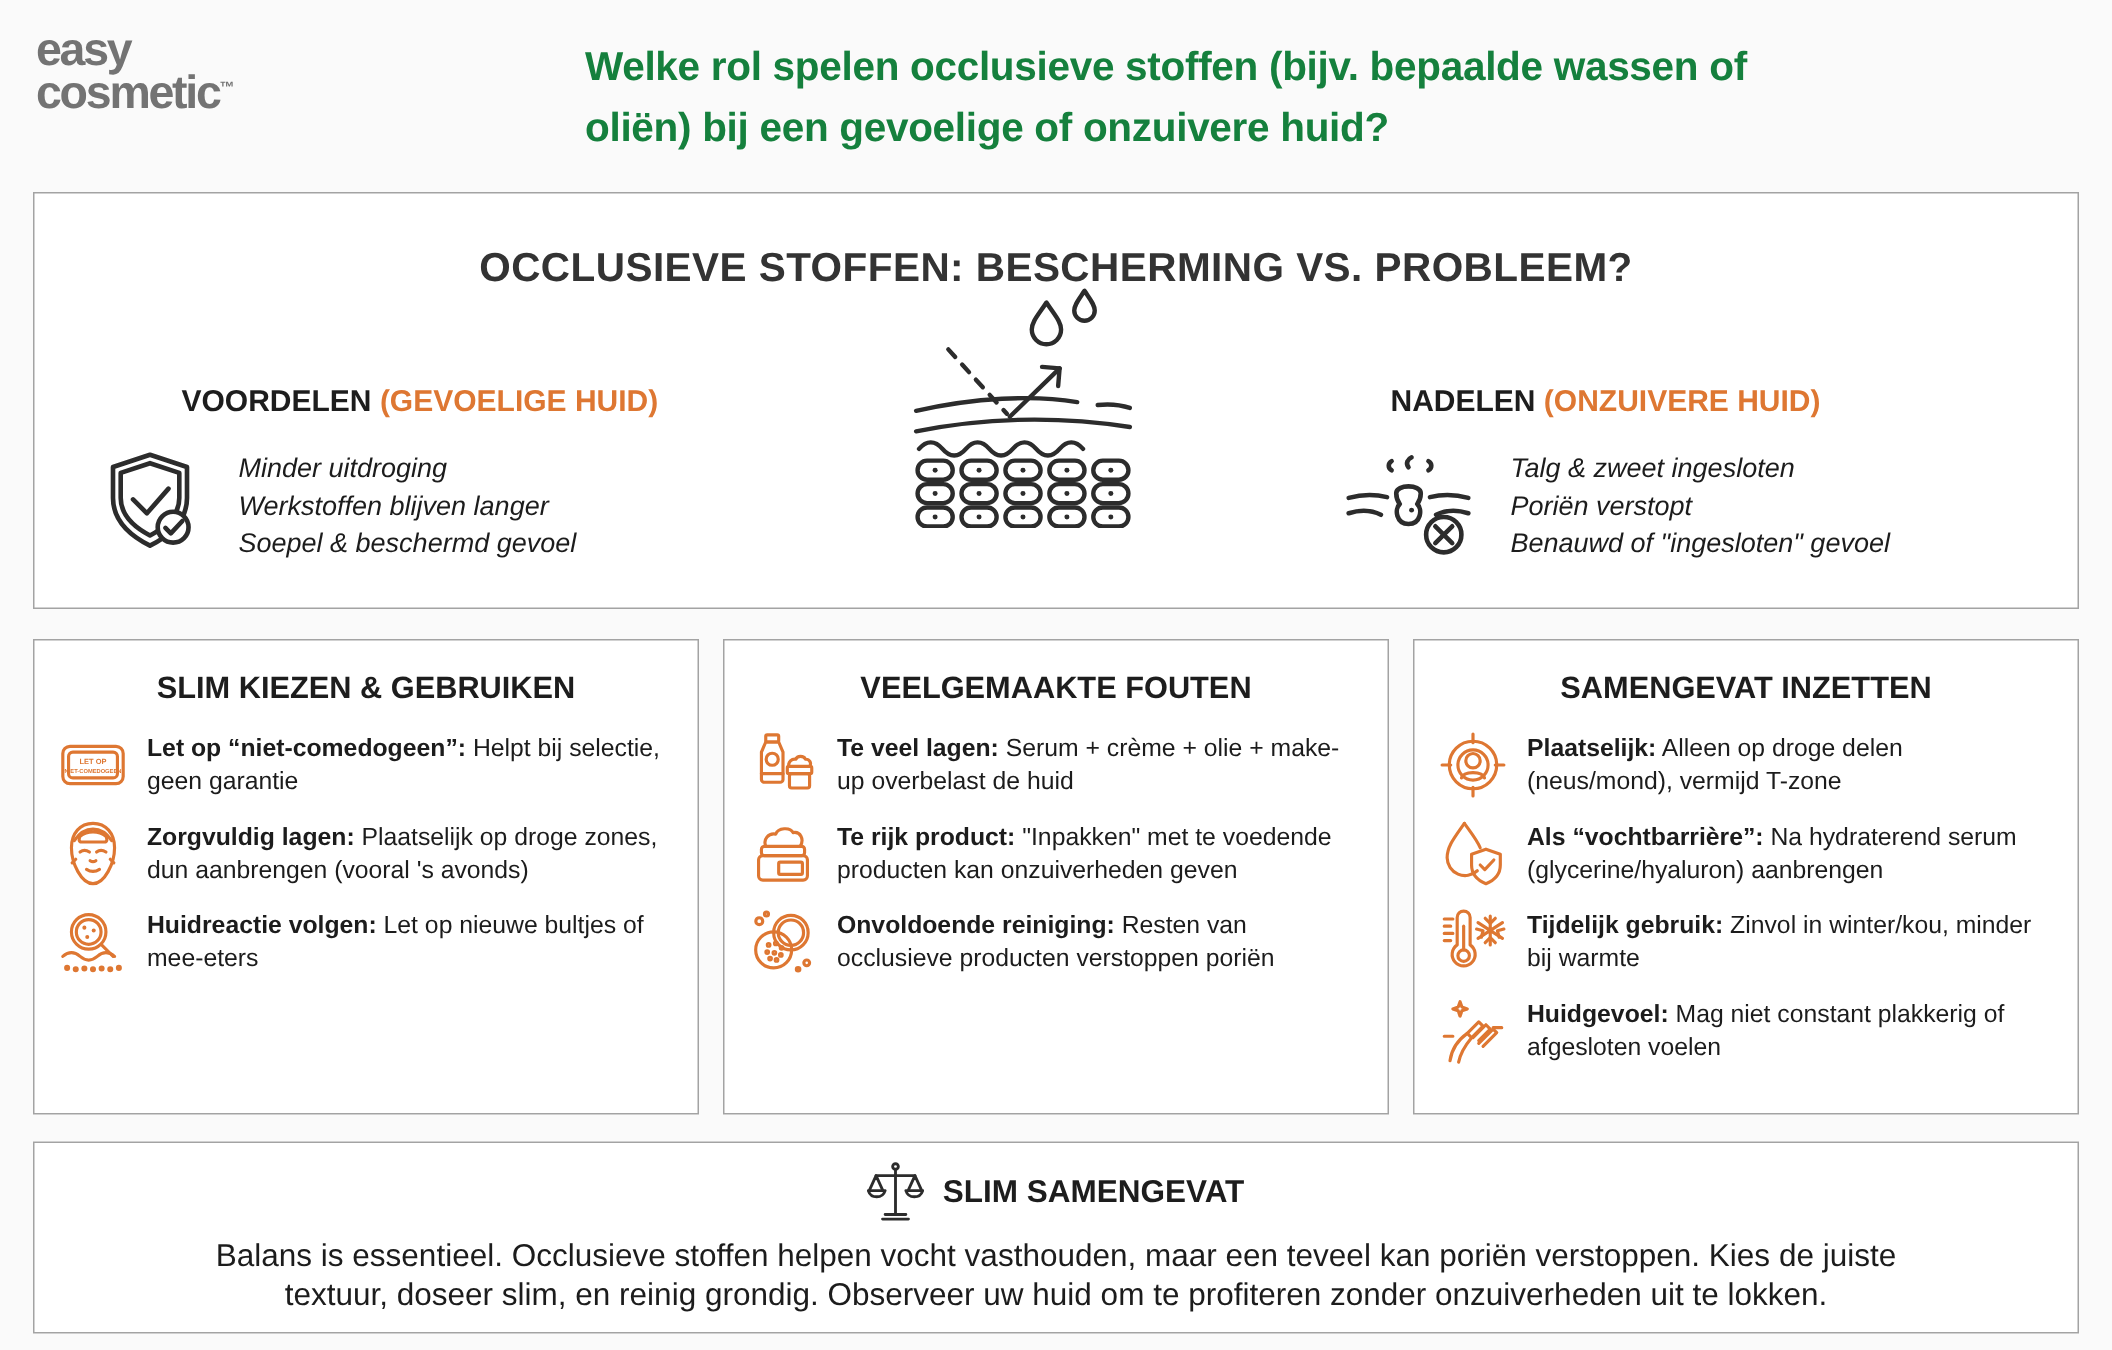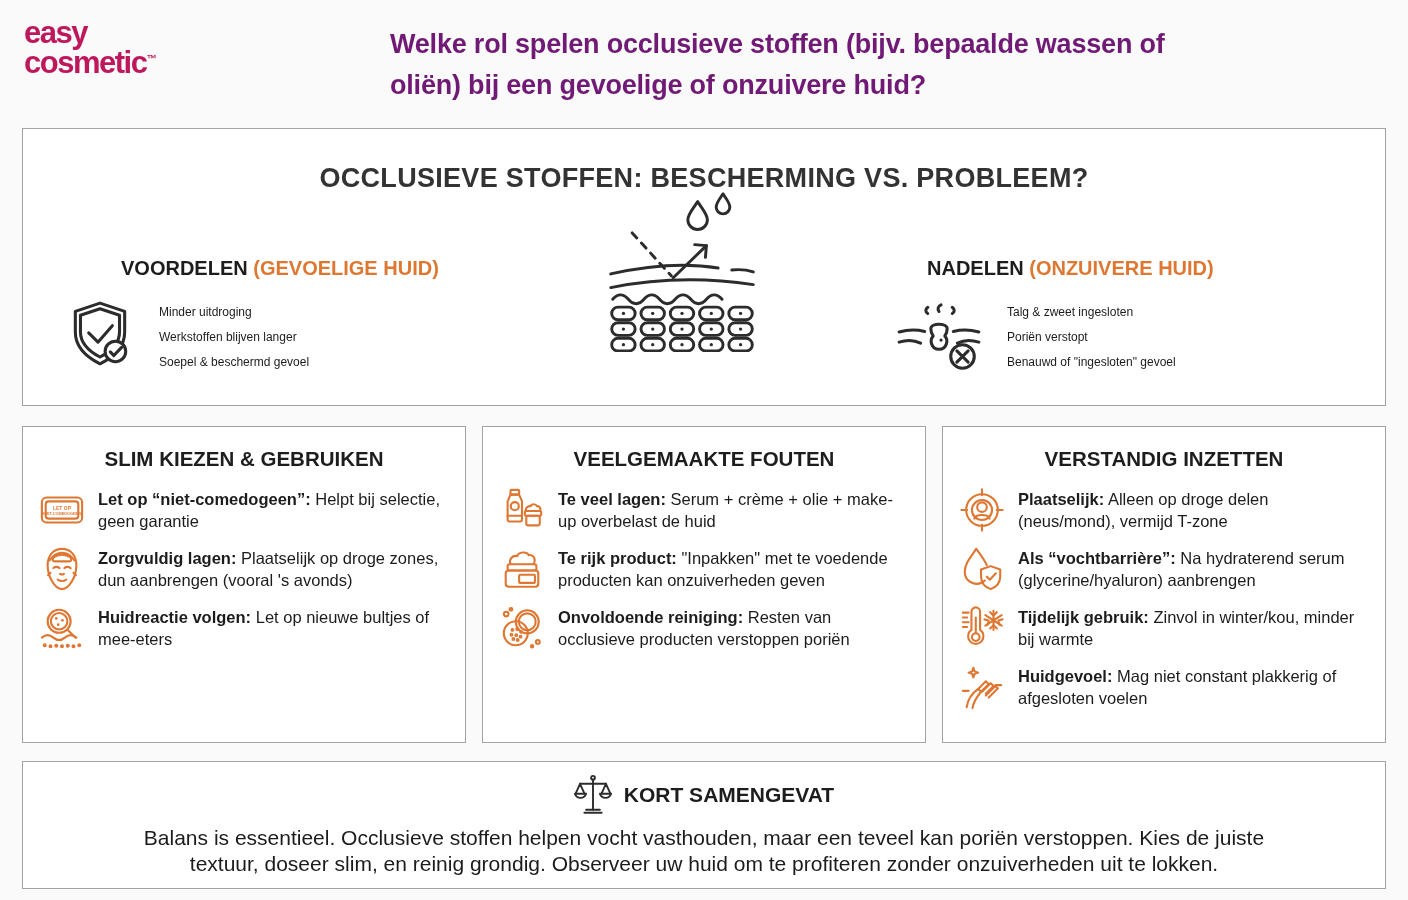--- a/index.html
+++ b/index.html
@@ -5,40 +5,40 @@
   html,body{margin:0;padding:0;}
   body{
     width:1408px;height:900px;overflow:hidden;
     background:#fafafa;color:#1c1c1c;
     font-family:"Liberation Sans","DejaVu Sans",sans-serif;
     position:relative;
   }
   
   .header{position:relative;height:128px;}
   .logo{position:absolute;left:24px;top:20px;font-weight:bold;
-        font-size:31px;line-height:26px;letter-spacing:-1.5px;color:#be185d;}
+        font-size:31px;line-height:26px;letter-spacing:-1.5px;color:#737373;}
   .logo .tm{font-size:10px;vertical-align:super;letter-spacing:0;}
   .qtitle{position:absolute;left:390px;top:24px;width:960px;
-          font-size:27px;font-weight:bold;line-height:41px;color:#701a75;letter-spacing:-0.2px;}
+          font-size:27px;font-weight:bold;line-height:41px;color:#15803d;letter-spacing:-0.2px;}
   
   .panel{margin:0 22px;background:#ffffff;border:1.5px solid #a3a3a3;box-sizing:border-box;}
   
   .hero-box{height:278px;padding:18px 40px 0;}
   .hero-title{text-align:center;font-size:27px;font-weight:bold;color:#333;
               letter-spacing:0.3px;margin-top:16px;}
   .hero-row{display:flex;justify-content:space-between;margin-top:28px;}
   .hero-side{width:408px;}
   .hero-side.right{width:452px;}
   .side-head{font-size:20px;font-weight:bold;color:#1d1d1d;margin-top:35px;}
   .hero-side.left .side-head{margin-left:58px;}
   .hero-side.right .side-head{margin-left:34px;}
   .side-head .sub{color:#DE7732;}
   .side-content{display:flex;align-items:flex-start;gap:22px;margin-top:18px;}
   .hero-side.right .side-content{}
-  .side-lines{font-size:12px;line-height:25px;padding-top:2px;}
+  .side-lines{font-size:18px;line-height:25px;padding-top:2px;font-style:italic;}
   .hero-center{margin-top:-34px;}
   
   .cols{display:flex;gap:16px;margin:20px 22px 0;height:317px;}
   .col{flex:1;background:#fff;border:1.5px solid #a3a3a3;box-sizing:border-box;
        padding:16px 16px 10px;}
   .col-title{text-align:center;font-size:20.5px;font-weight:bold;margin:4px 0 16px;color:#1d1d1d;}
   .item{display:flex;gap:13px;margin-bottom:13px;align-items:flex-start;}
   .item svg{flex:0 0 46px;}
   .item-text{font-size:16.5px;line-height:22px;padding-top:1px;}
   .b{font-weight:bold;}
@@ -278,21 +278,21 @@
         <circle cx="34.5" cy="43" r="1.2"></circle>
       </svg>
       <div class="item-text">
         <span class="b">Onvoldoende reiniging:</span>
         <span>Resten van occlusieve producten verstoppen poriën</span>
       </div>
     </div>
   </div>
 
   <div class="col">
-    <div class="col-title">VERSTANDIG INZETTEN</div>
+    <div class="col-title">SAMENGEVAT INZETTEN</div>
 
     <div class="item">
       <svg class="oicon" viewBox="0 0 48 48" width="46" height="46">
         <circle cx="24" cy="24" r="16.5"></circle>
         <circle cx="24" cy="24" r="10.5"></circle>
         <path d="M24 2.5v6M24 39.5v6M2.5 24h6M39.5 24h6"></path>
         <circle cx="24" cy="21" r="5"></circle>
         <path d="M16 33c1.5-5 14.5-5 16 0"></path>
       </svg>
       <div class="item-text">
@@ -351,16 +351,16 @@
   <div class="summary-head">
     <svg class="dicon d2" viewBox="0 0 44 48" width="38" height="42">
       <circle cx="22" cy="4" r="2.2"></circle>
       <path d="M22 6v35"></path>
       <path d="M7 11h30"></path>
       <path d="M7 11L2 22M7 11l5 11M37 11l-5 11M37 11l5 11"></path>
       <path d="M1 22.5a6.8 6.8 0 0 0 13 0z"></path>
       <path d="M30 22.5a6.8 6.8 0 0 0 13 0z"></path>
       <path d="M14 41h16M12 44.5h20"></path>
     </svg>
-    <span>KORT SAMENGEVAT</span>
+    <span>SLIM SAMENGEVAT</span>
   </div>
   <div class="summary-text">Balans is essentieel. Occlusieve stoffen helpen vocht vasthouden, maar een teveel kan poriën verstoppen. Kies de juiste textuur, doseer slim, en reinig grondig. Observeer uw huid om te profiteren zonder onzuiverheden uit te lokken.</div>
 </div>
 
 </body></html>

